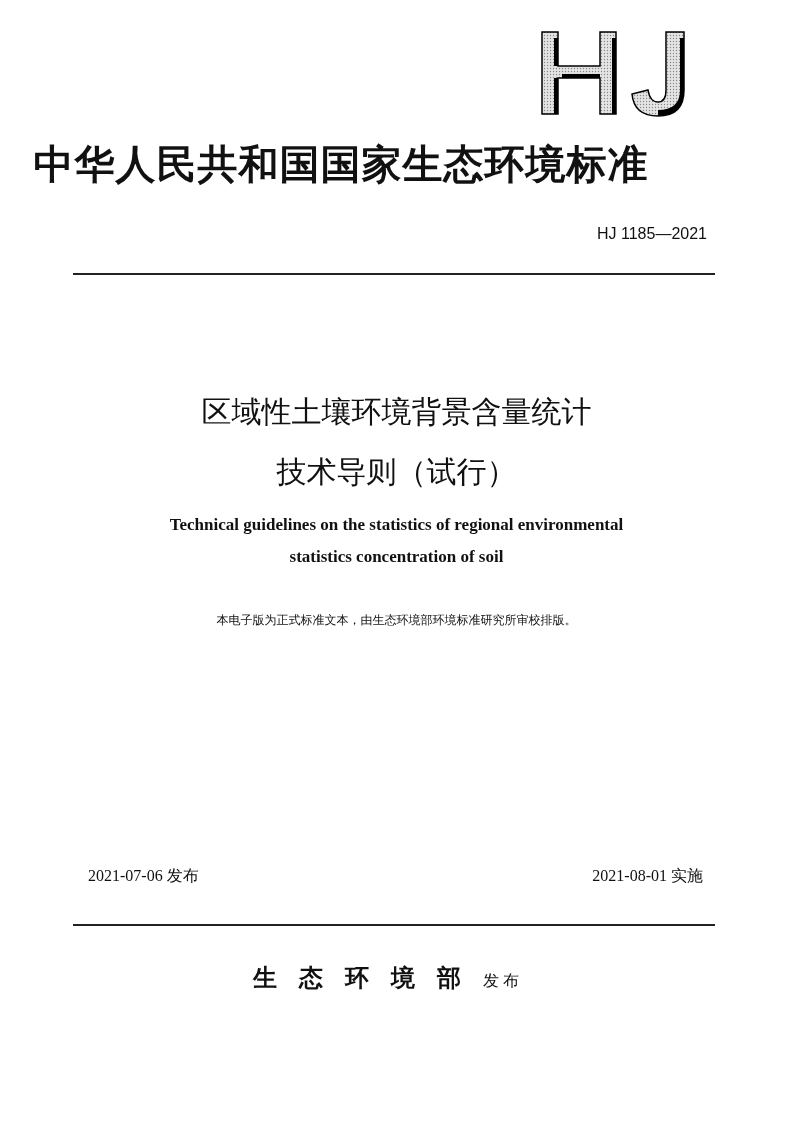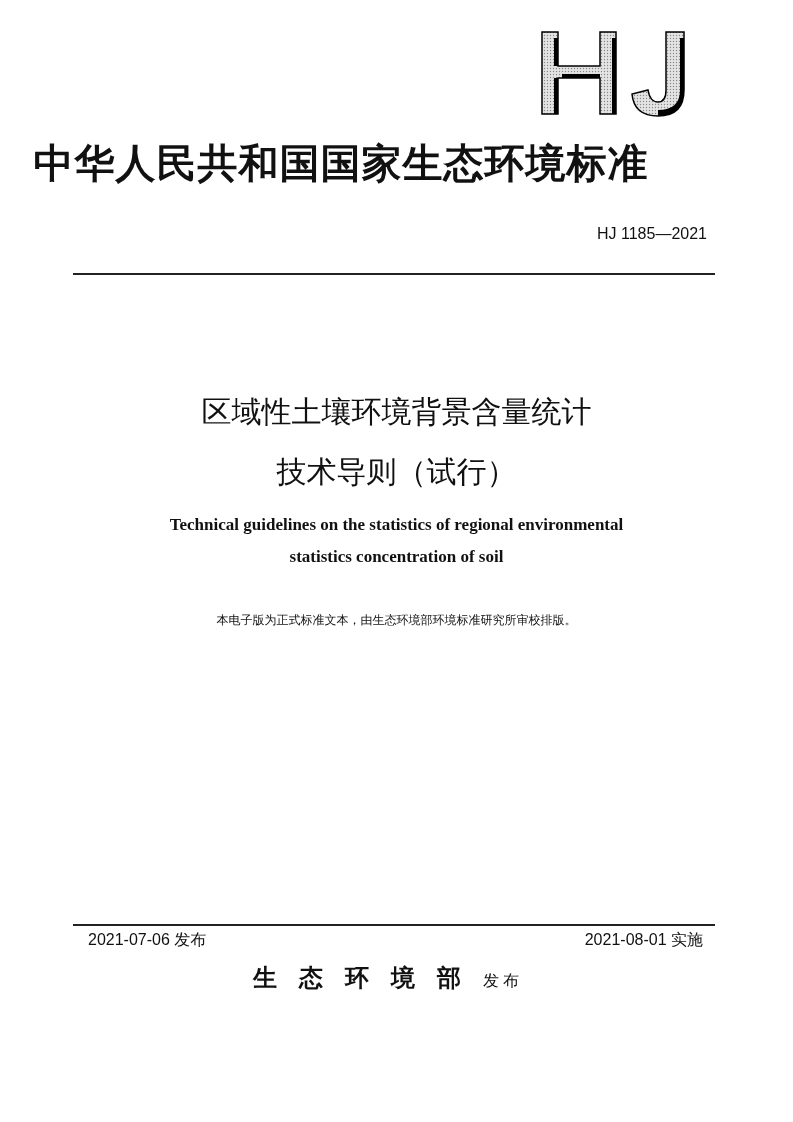--- a/index.html
+++ b/index.html
@@ -1,25 +1,25 @@
 <!DOCTYPE html>
 <html><head>
 <meta charset="utf-8">
 <style>
   html, body { margin:0; padding:0; background:#ffffff; }
   body { width:793px; height:1122px; position:relative; overflow:hidden; color:#111; }
   .abs { position:absolute; }
   .logo { left:534px; top:28px; width:160px; height:90px; }
-  .national { left:0; width:682px; top:138px; text-align:center; font-family:Liberation Serif, serif; font-weight:bold; font-size:40px; letter-spacing:1px; line-height:52px; }
+  .national { left:0; width:682px; top:138px; text-align:center; font-family:Liberation Sans, sans-serif; font-weight:bold; font-size:40px; letter-spacing:1px; line-height:52px; }
   .stdno { right:86px; top:224px; font-family:"Liberation Sans", sans-serif; font-size:16px; line-height:20px; }
   .hr { left:73px; width:642px; height:2px; background:#222; }
   .cn-title { left:0; width:793px; text-align:center; font-family:Liberation Sans, sans-serif; font-size:30px; line-height:40px; }
   .en-title { left:0; width:793px; text-align:center; font-family:"Liberation Serif", serif; font-weight:bold; font-size:17px; line-height:22px; }
   .note { left:0; width:793px; top:612px; text-align:center; font-family:"DejaVu Sans", sans-serif; font-size:12px; line-height:16px; }
-  .date { top:930px; font-family:Liberation Sans, sans-serif; font-size:16px; line-height:20px; }
+  .date { top:866px; font-family:Liberation Serif, serif; font-size:16px; line-height:20px; }
   .issuer { left:0; width:776px; top:962px; text-align:center; font-family:"DejaVu Serif", serif; line-height:32px; }
   .issuer .org { font-weight:bold; font-size:24px; letter-spacing:22px; }
   .issuer .act { font-size:16px; letter-spacing:4px; font-family:"DejaVu Sans", sans-serif; }
 </style>
 </head>
 <body>
 
 <svg class="abs logo" viewBox="0 0 160 90">
   <defs>
     <pattern id="dots" width="3" height="3" patternUnits="userSpaceOnUse">

